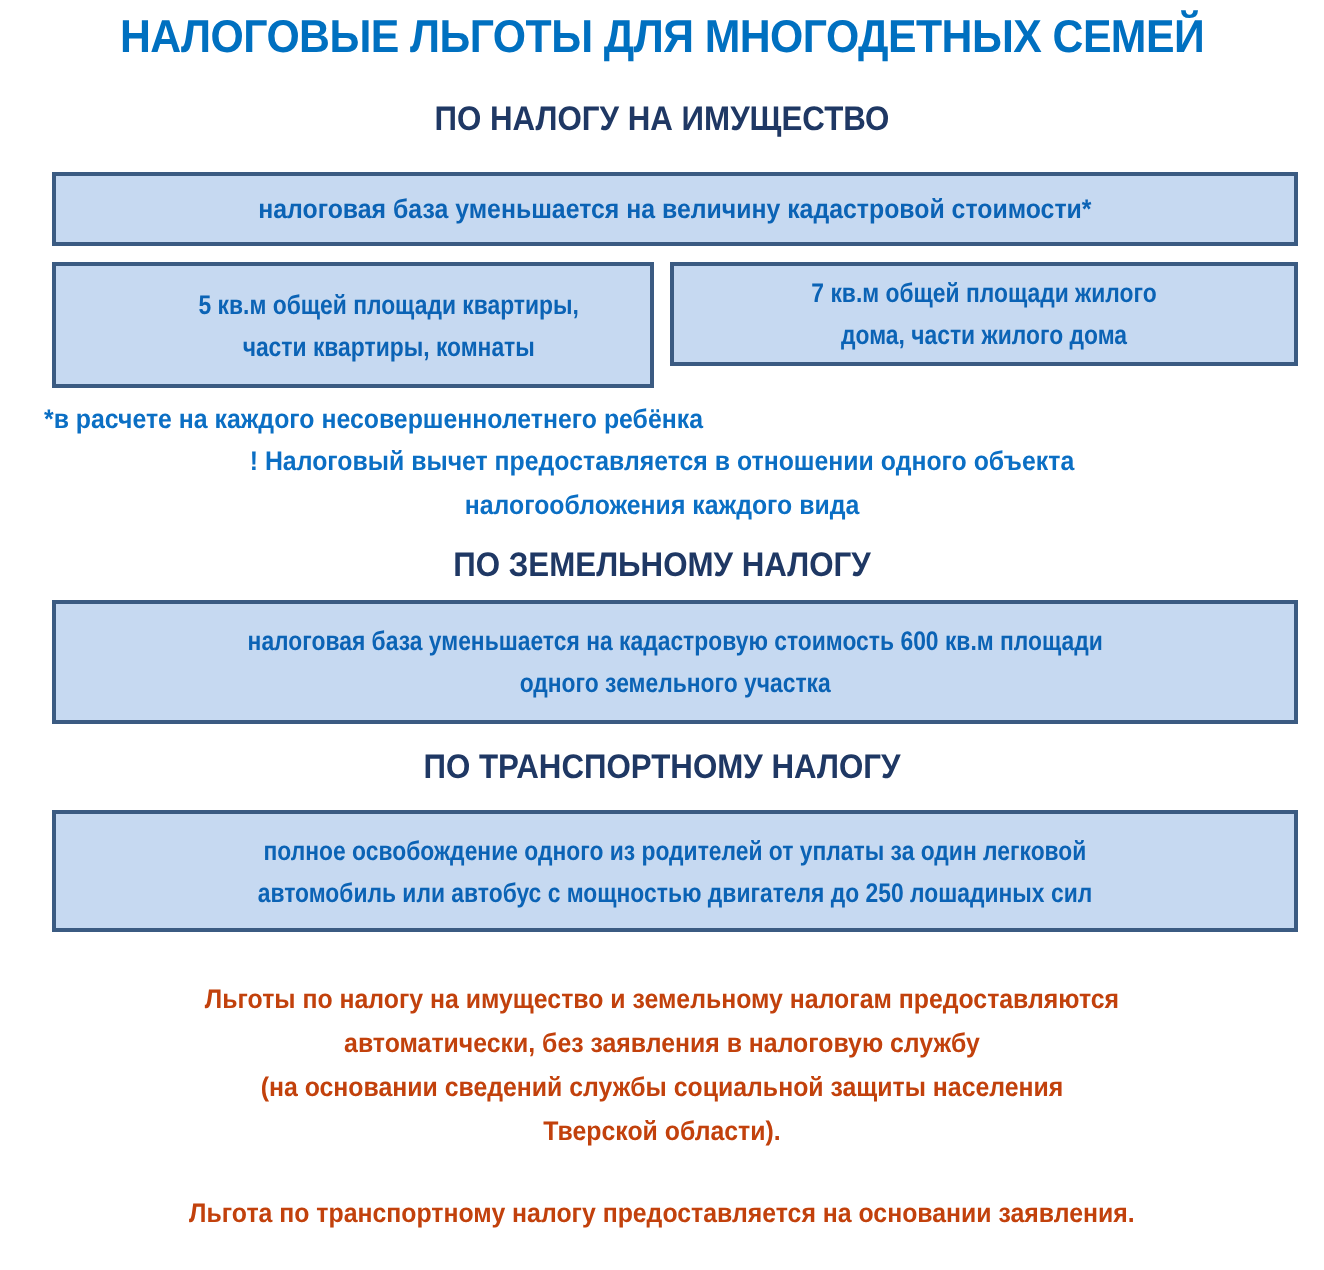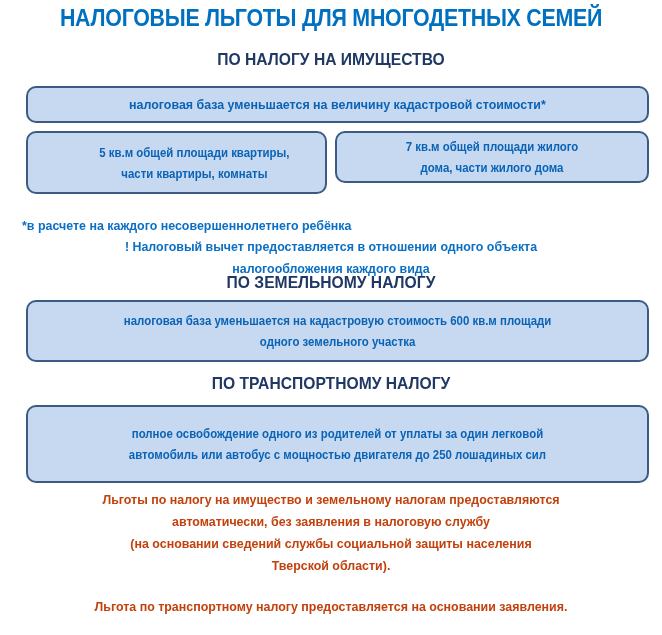--- a/index.html
+++ b/index.html
@@ -12,28 +12,28 @@
     .title {
       top: 5px; font-size: 23px; font-weight: bold; color: #0070c0;
       letter-spacing: -0.3px; transform: scaleX(0.93); transform-origin: center;
     }
     .heading {
       font-size: 17px; font-weight: bold; color: #1f3864;
       transform: scaleX(0.92); transform-origin: center;
     }
     .box {
       position: absolute; box-sizing: border-box;
-      background: #c6d9f1; border: 2px solid #3b5b82; border-radius: 10px;
+      background: #c6d9f1; border: 2px solid #3b5b82; border-radius: 0;
       display: flex; align-items: center; justify-content: center;
       text-align: center; color: #0b63b5; font-weight: bold;
       font-size: 13.5px; line-height: 21px;
     }
     .box span { display: inline-block; transform: scaleX(0.92); }
     .note {
-      color: #0b6fc4; font-weight: bold; font-size: 13.5px; line-height: 21.5px; margin-top: 16px;
+      color: #0b6fc4; font-weight: bold; font-size: 13.5px; line-height: 21.5px;
     }
     .note span, .bottom span { display: inline-block; transform: scaleX(0.92); }
     .bottom {
       color: #c2410c; font-weight: bold; font-size: 13.5px; line-height: 22px;
       text-align: center;
     }
   </style>
 </head>
 <body>
 
@@ -72,21 +72,21 @@
 
 <div class="box" style="left:26px; top:300px; width:623px; height:62px;">
   <span>
     <span style="display:block">налоговая база уменьшается на кадастровую стоимость 600 кв.м площади</span>
     <span style="display:block">одного земельного участка</span>
   </span>
 </div>
 
 <div class="abs center heading" style="top:374px;">ПО ТРАНСПОРТНОМУ НАЛОГУ</div>
 
-<div class="box" style="left:26px; top:405px; width:623px; height:78px;">
+<div class="box" style="left:26px; top:405px; width:623px; height:61px;">
   <span>
     <span style="display:block">полное освобождение одного из родителей от уплаты за один легковой</span>
     <span style="display:block">автомобиль или автобус с мощностью двигателя до 250 лошадиных сил</span>
   </span>
 </div>
 
 <div class="abs center bottom" style="top:489px;">
   <span style="display:block">Льготы по налогу на имущество и земельному налогам предоставляются</span>
   <span style="display:block">автоматически, без заявления в налоговую службу</span>
   <span style="display:block">(на основании сведений службы социальной защиты населения</span>

